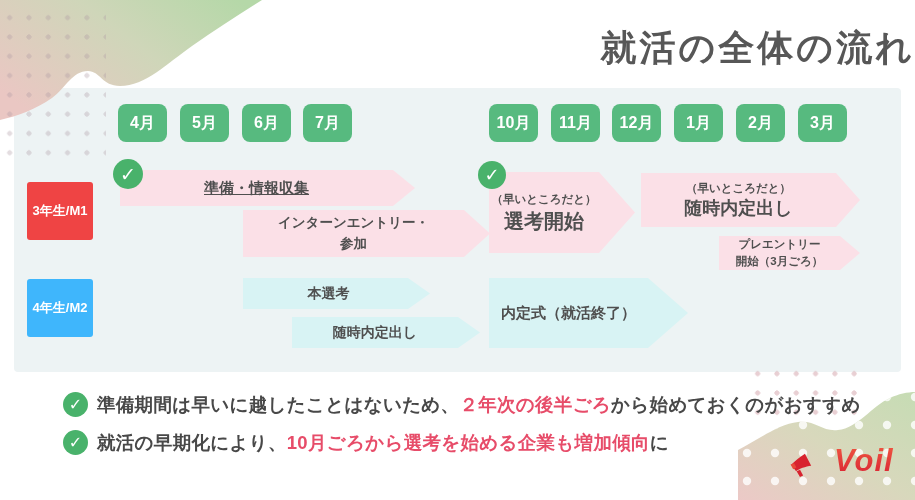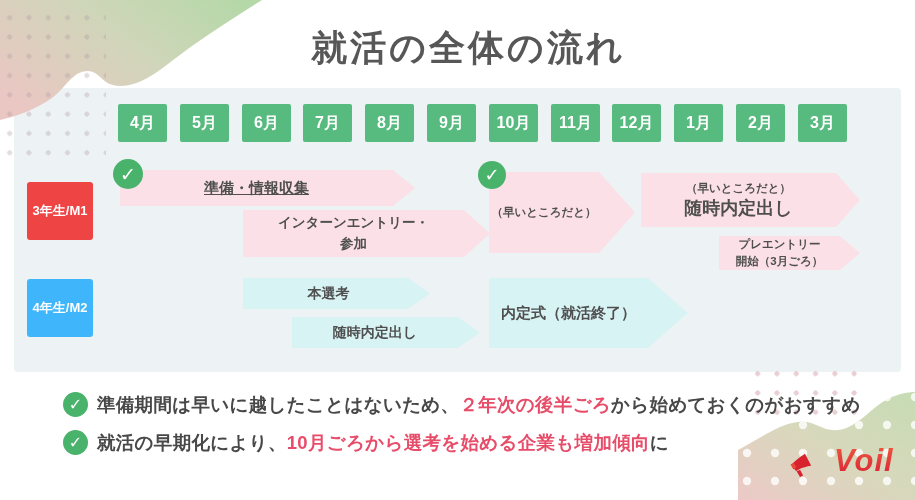--- a/index.html
+++ b/index.html
@@ -10,25 +10,25 @@
            background:#edf3f4; border-radius:4px; z-index:1; }
 
   .blob-tl { position:absolute; left:0; top:0; z-index:2; }
   .blob-br { position:absolute; left:738px; top:388px; z-index:2; }
 
   .dots { position:absolute; background-image:radial-gradient(circle, var(--dotc) 2.4px, transparent 2.6px);
           background-size:19.3px 19.3px; z-index:3; }
   .dots-tl { left:0; top:8px; width:106px; height:148px; --dotc:rgba(172,152,162,0.33); }
   .dots-br { left:748px; top:364px; width:116px; height:56px; --dotc:rgba(214,168,175,0.55); }
 
-  .title { position:absolute; left:0; top:24px; width:915px; text-align:center;
+  .title { position:absolute; left:0; top:24px; width:915px; text-align:right;
            font-size:36px; font-weight:bold; color:#575757; letter-spacing:3px; z-index:4;padding-left:22px; }
 
   .month { position:absolute; top:104px; width:49px; height:38px; background:#57ba7f;
-           border-radius:2px; color:#ffffff; font-size:16px; font-weight:bold;
+           border-radius:8px; color:#ffffff; font-size:16px; font-weight:bold;
            display:flex; align-items:center; justify-content:center; z-index:4; }
 
   .rowlabel { position:absolute; left:27px; width:66px; height:58px; border-radius:3px;
               color:#ffffff; font-size:13px; font-weight:bold; display:flex;
               align-items:center; justify-content:center; z-index:4; }
   .row1 { top:182px; background:#ef4444; }
   .row2 { top:279px; background:#3fb6fc; }
 
   .arrow { position:absolute; z-index:4; display:flex; flex-direction:column;
            justify-content:center; align-items:center; text-align:center;
@@ -104,22 +104,20 @@
              C160 6 170 4 177 4 L177 112 L0 112 Z" fill="url(#g2)"></path>
     <rect x="0" y="0" width="177" height="112" fill="url(#wdots)" clip-path="url(#blobclip)"></rect>
   </svg>
 
   <div class="title">就活の全体の流れ</div>
 
   <div class="month" style="left:118px">4月</div>
   <div class="month" style="left:180px">5月</div>
   <div class="month" style="left:242px">6月</div>
   <div class="month" style="left:303px">7月</div>
-  <div class="month" style="left:365px">8月</div>
-  <div class="month" style="left:427px">9月</div>
   <div class="month" style="left:489px">10月</div>
   <div class="month" style="left:551px">11月</div>
   <div class="month" style="left:612px">12月</div>
   <div class="month" style="left:674px">1月</div>
   <div class="month" style="left:736px">2月</div>
   <div class="month" style="left:798px">3月</div>
 
   <div class="rowlabel row1">3年生/M1</div>
   <div class="rowlabel row2">4年生/M2</div>
 
@@ -127,20 +125,21 @@
     <span class="mid">準備・情報収集</span>
   </div>
 
   <div class="arrow pink" style="--tip:26px; left:243px; top:210px; width:247px; height:47px;">
     <span class="sm">インターンエントリー・</span>
     <span class="sm">参加</span>
   </div>
 
   <div class="arrow pink" style="--tip:36px; left:489px; top:172px; width:146px; height:81px;">
     <span class="note">（早いところだと）</span>
+    <span class="big">選考開始</span>
   </div>
 
   <div class="arrow pink" style="--tip:24px; left:641px; top:173px; width:219px; height:54px;">
     <span class="note">（早いところだと）</span>
     <span class="big2">随時内定出し</span>
   </div>
 
   <div class="arrow pink" style="--tip:20px; left:719px; top:236px; width:141px; height:34px;">
     <span class="xs">プレエントリー</span>
     <span class="xs">開始（3月ごろ）</span>

